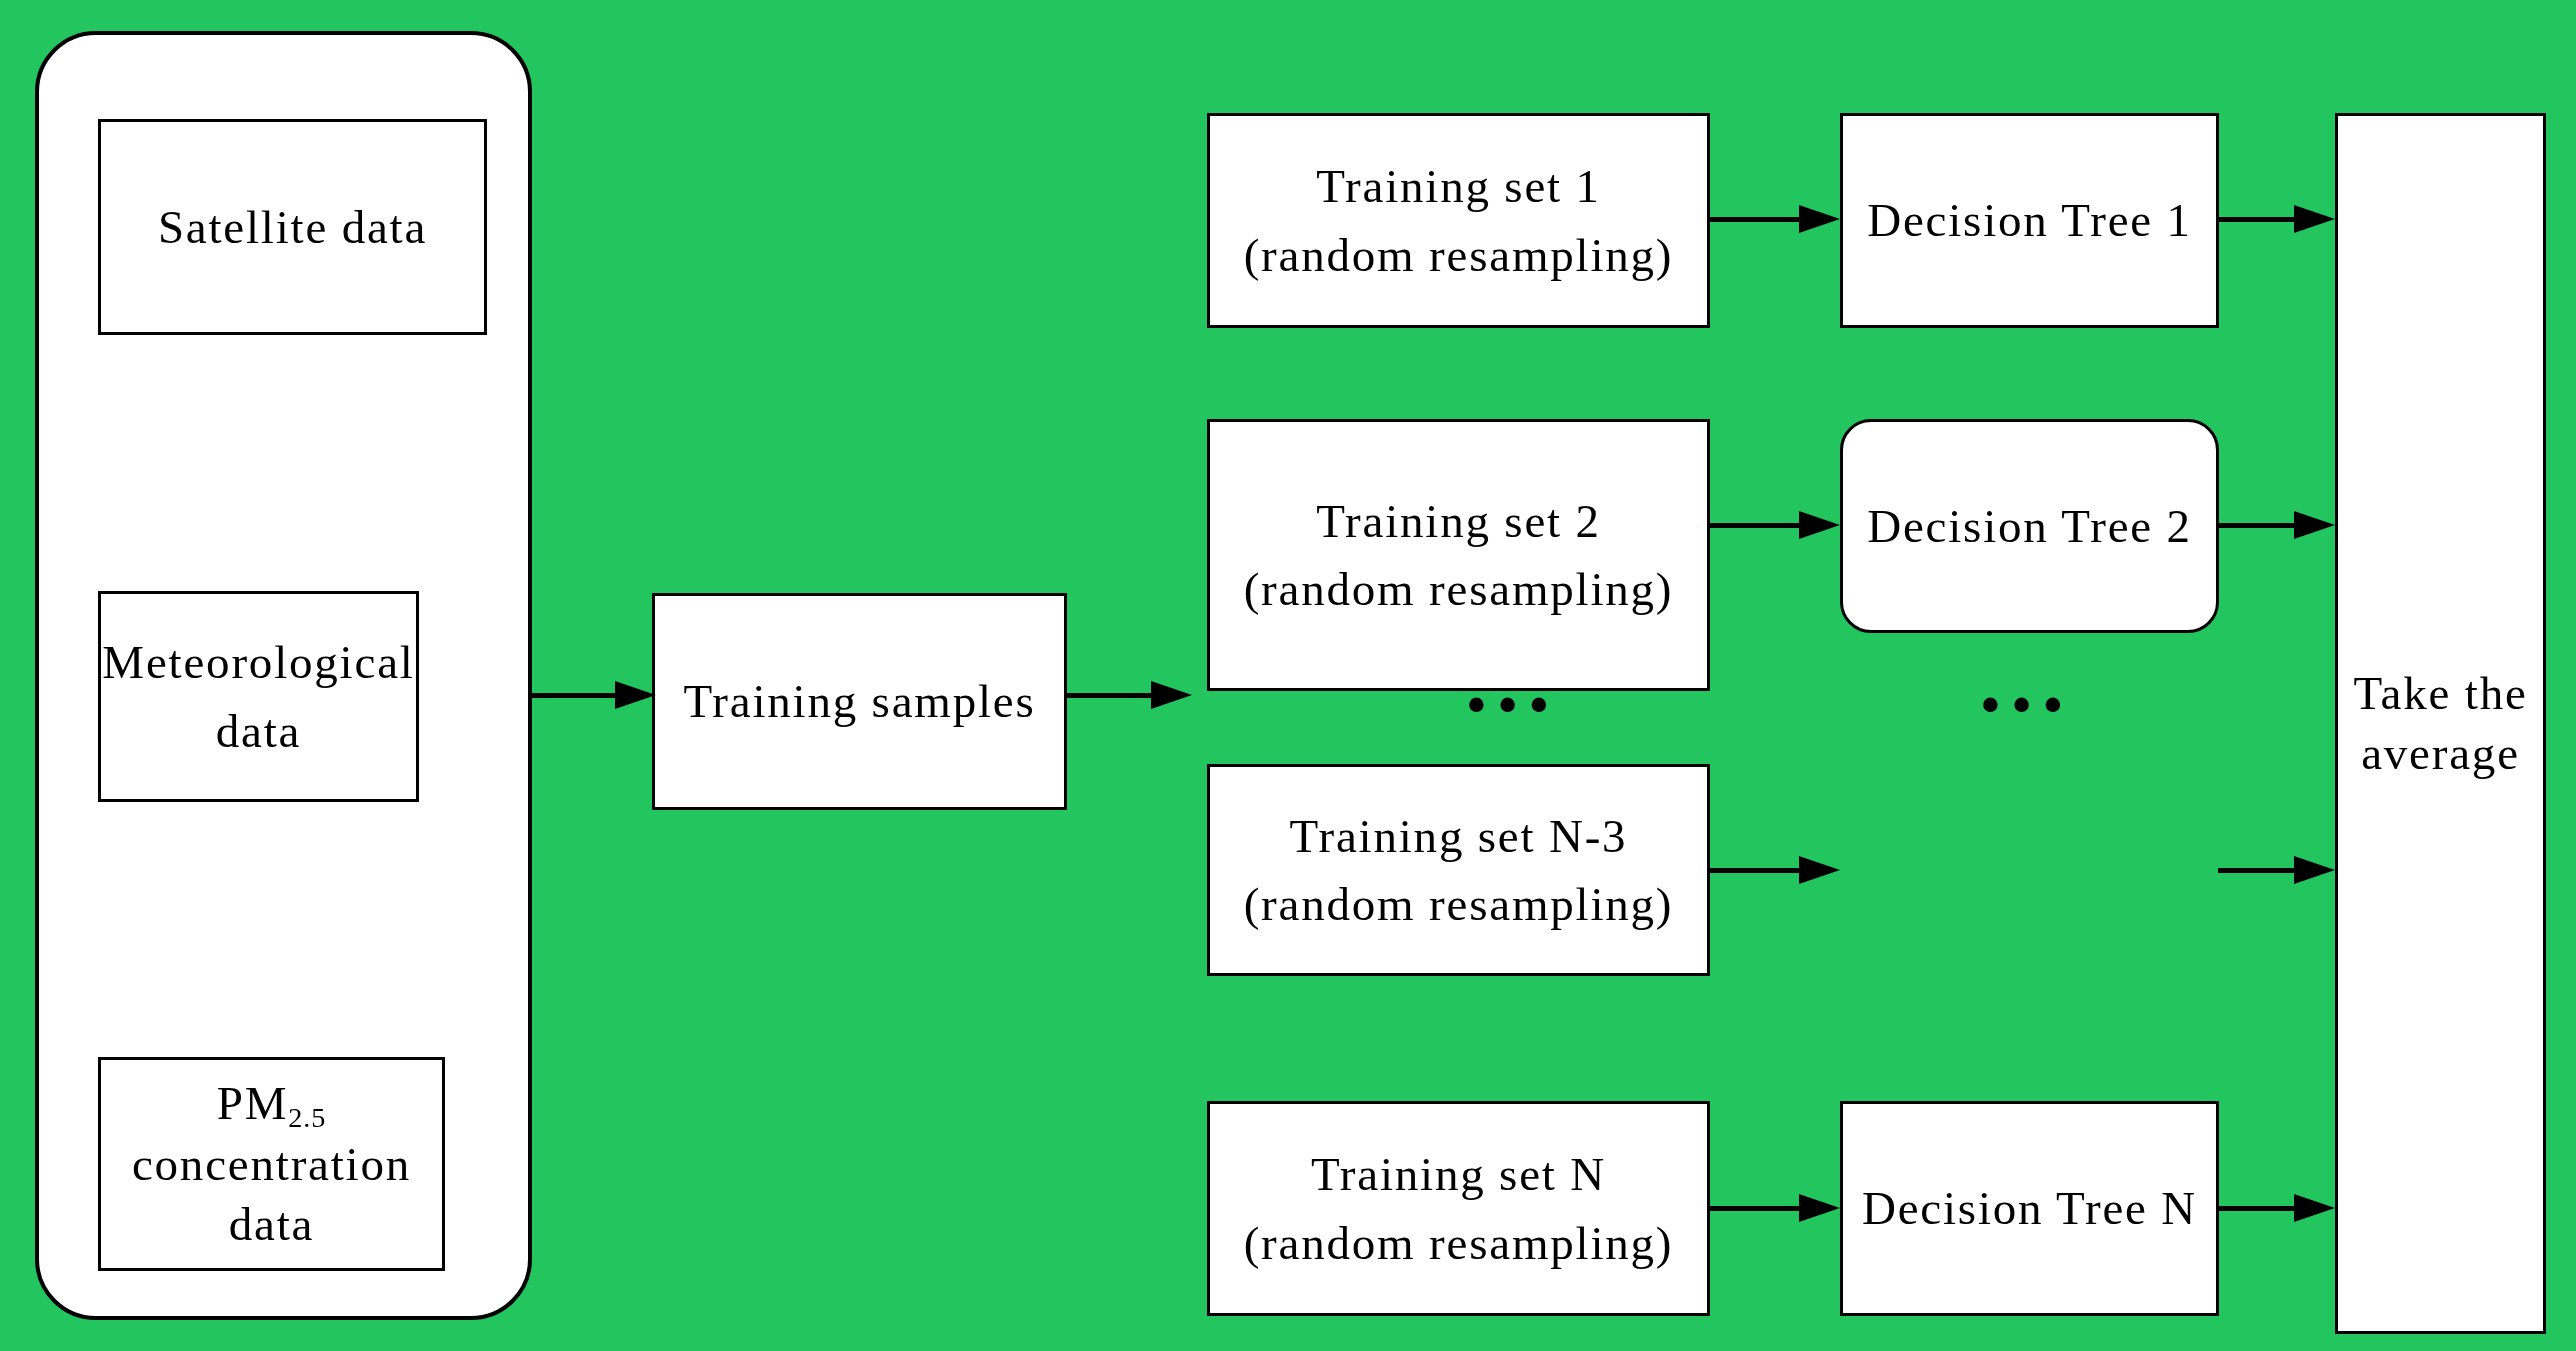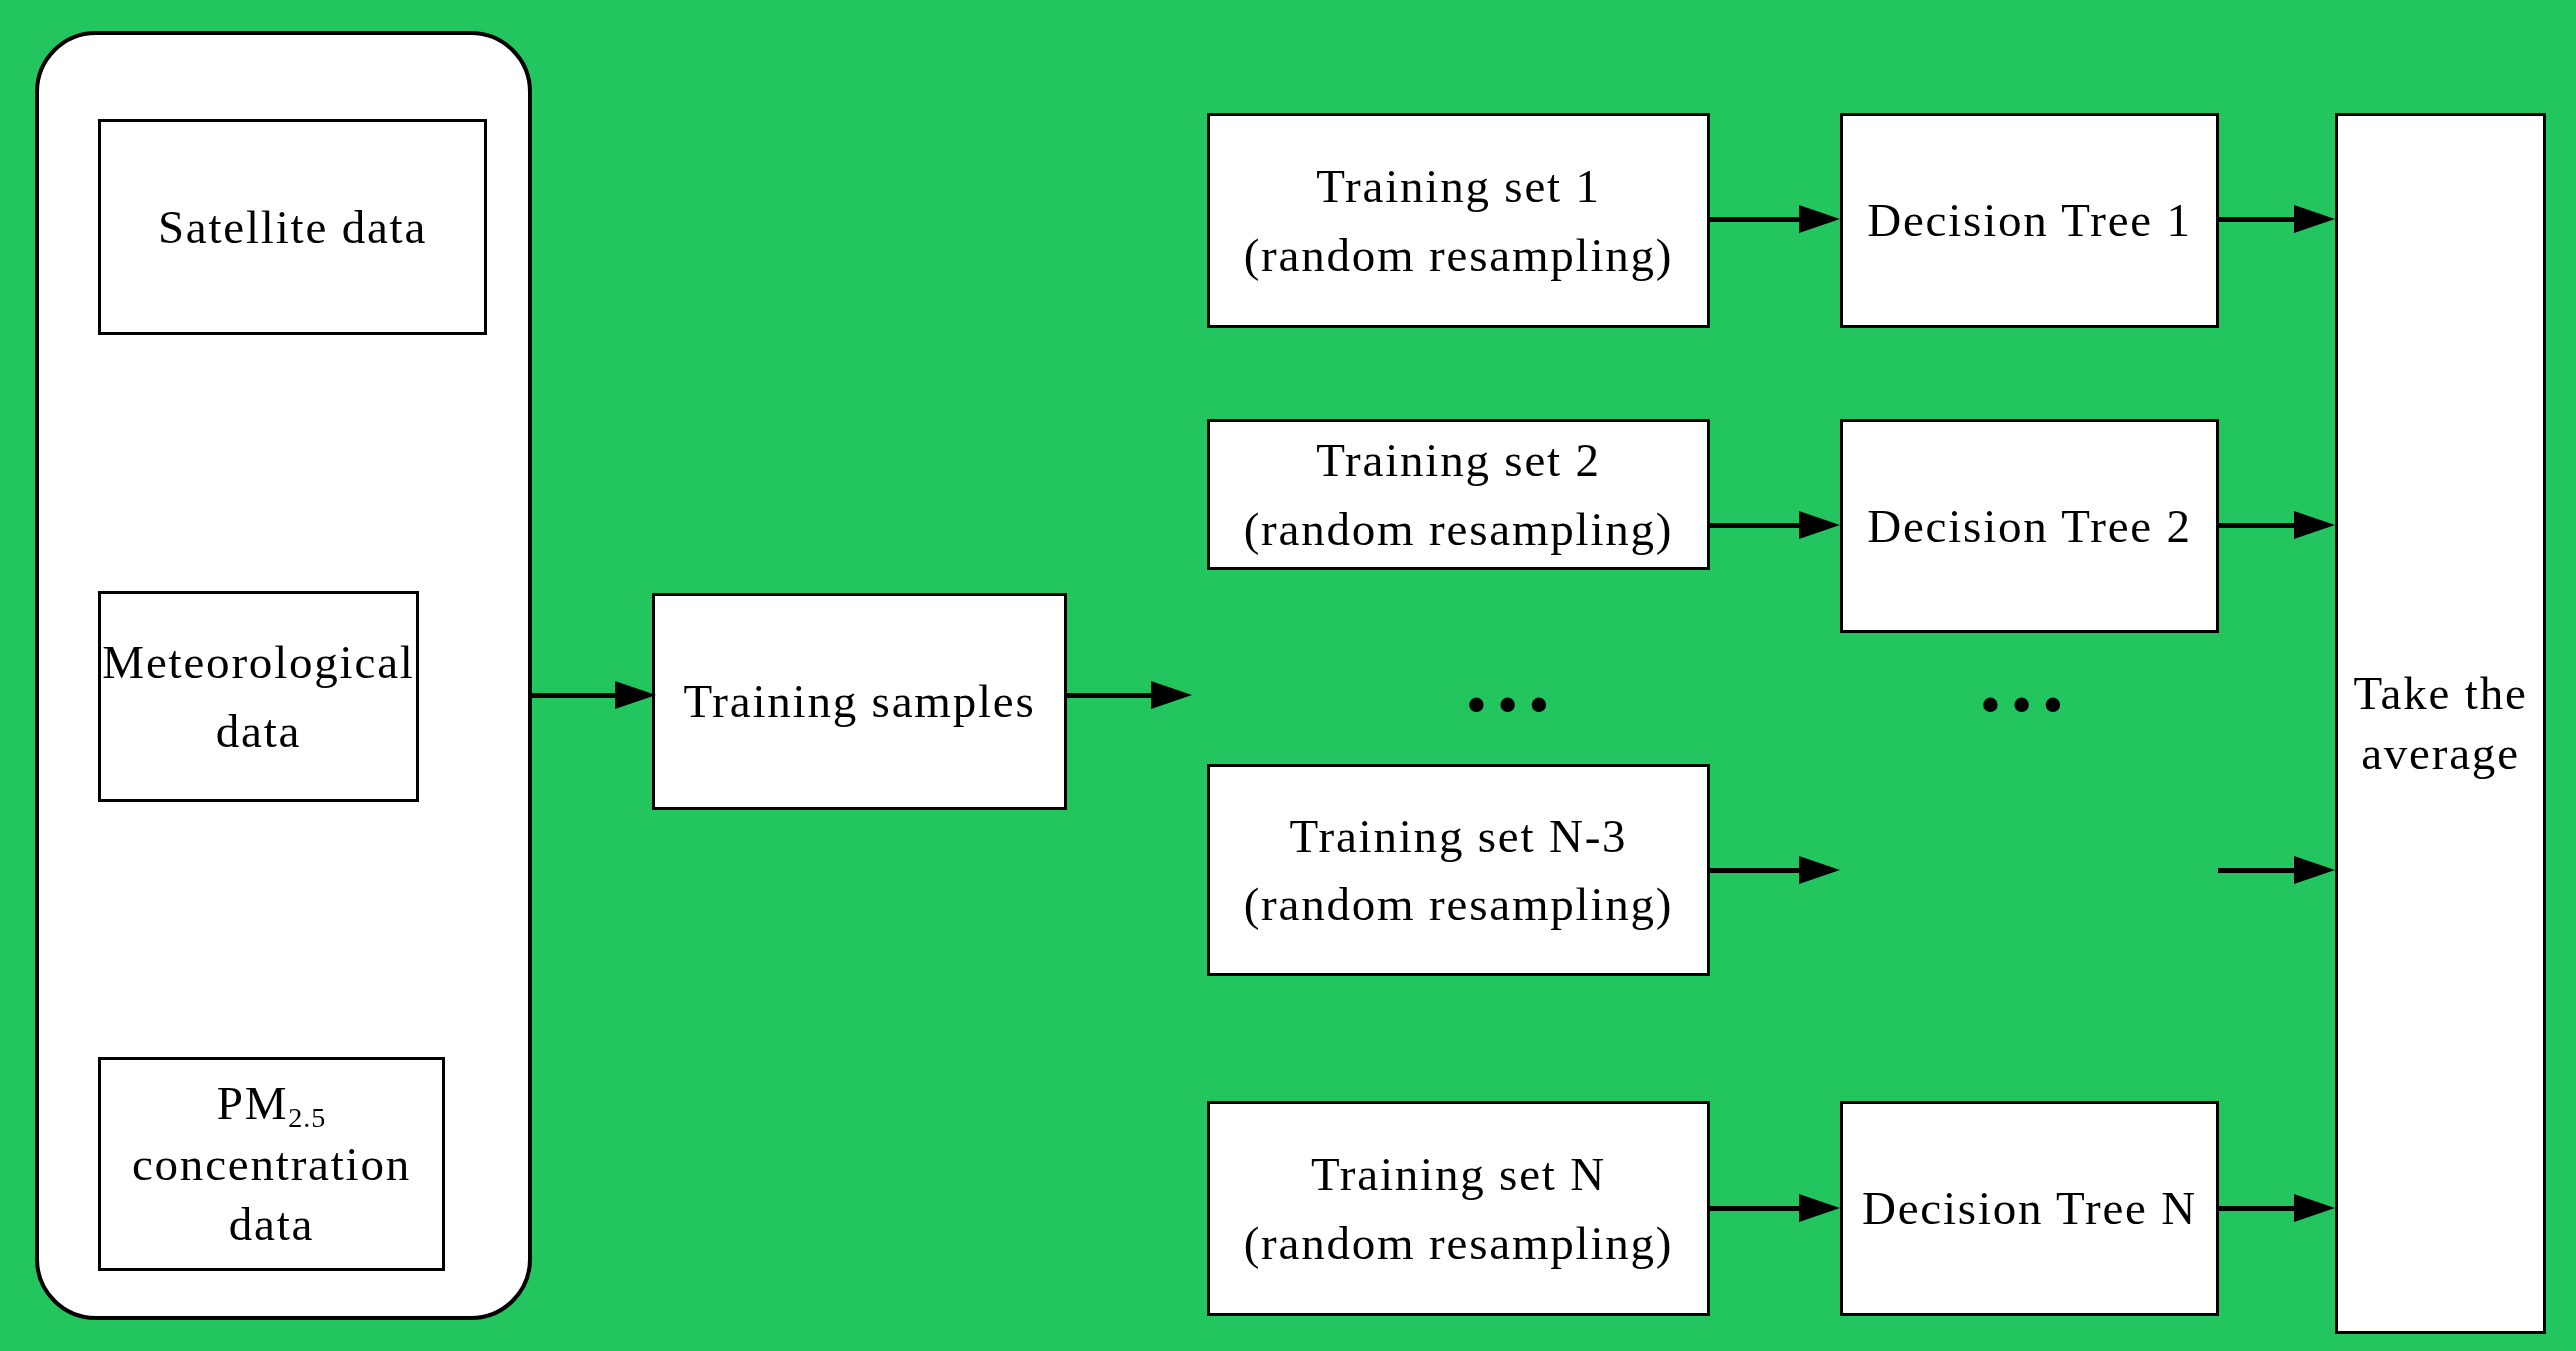--- a/index.html
+++ b/index.html
@@ -95,42 +95,42 @@
 
   <div class="box" style="left:652px; top:593px; width:415px; height:217px;">
     <span>Training samples</span>
   </div>
 
   <div class="box" style="left:1207px; top:113px; width:503px; height:215px;">
     <span>Training set 1</span>
     <span>(random resampling)</span>
   </div>
 
-  <div class="box" style="left:1207px; top:419px; width:503px; height:151px;">
+  <div class="box" style="left:1207px; top:419px; width:503px; height:272px;">
     <span>Training set 2</span>
     <span>(random resampling)</span>
   </div>
 
   <div class="dots" style="left:1512px; top:681px;">...</div>
 
   <div class="box" style="left:1207px; top:764px; width:503px; height:212px;">
     <span>Training set N-3</span>
     <span>(random resampling)</span>
   </div>
 
   <div class="box" style="left:1207px; top:1101px; width:503px; height:215px;">
     <span>Training set N</span>
     <span>(random resampling)</span>
   </div>
 
   <div class="box" style="left:1840px; top:113px; width:379px; height:215px;">
     <span>Decision Tree 1</span>
   </div>
 
-  <div class="box" style="left:1840px; top:419px; width:379px; height:214px;">
+  <div class="box" style="left:1840px; top:419px; width:379px; height:214px;border-radius:31px;">
     <span>Decision Tree 2</span>
   </div>
 
   <div class="dots" style="left:2026px; top:681px;">...</div>
 
 
   <div class="box" style="left:1840px; top:1101px; width:379px; height:215px;">
     <span>Decision Tree N</span>
   </div>
 

